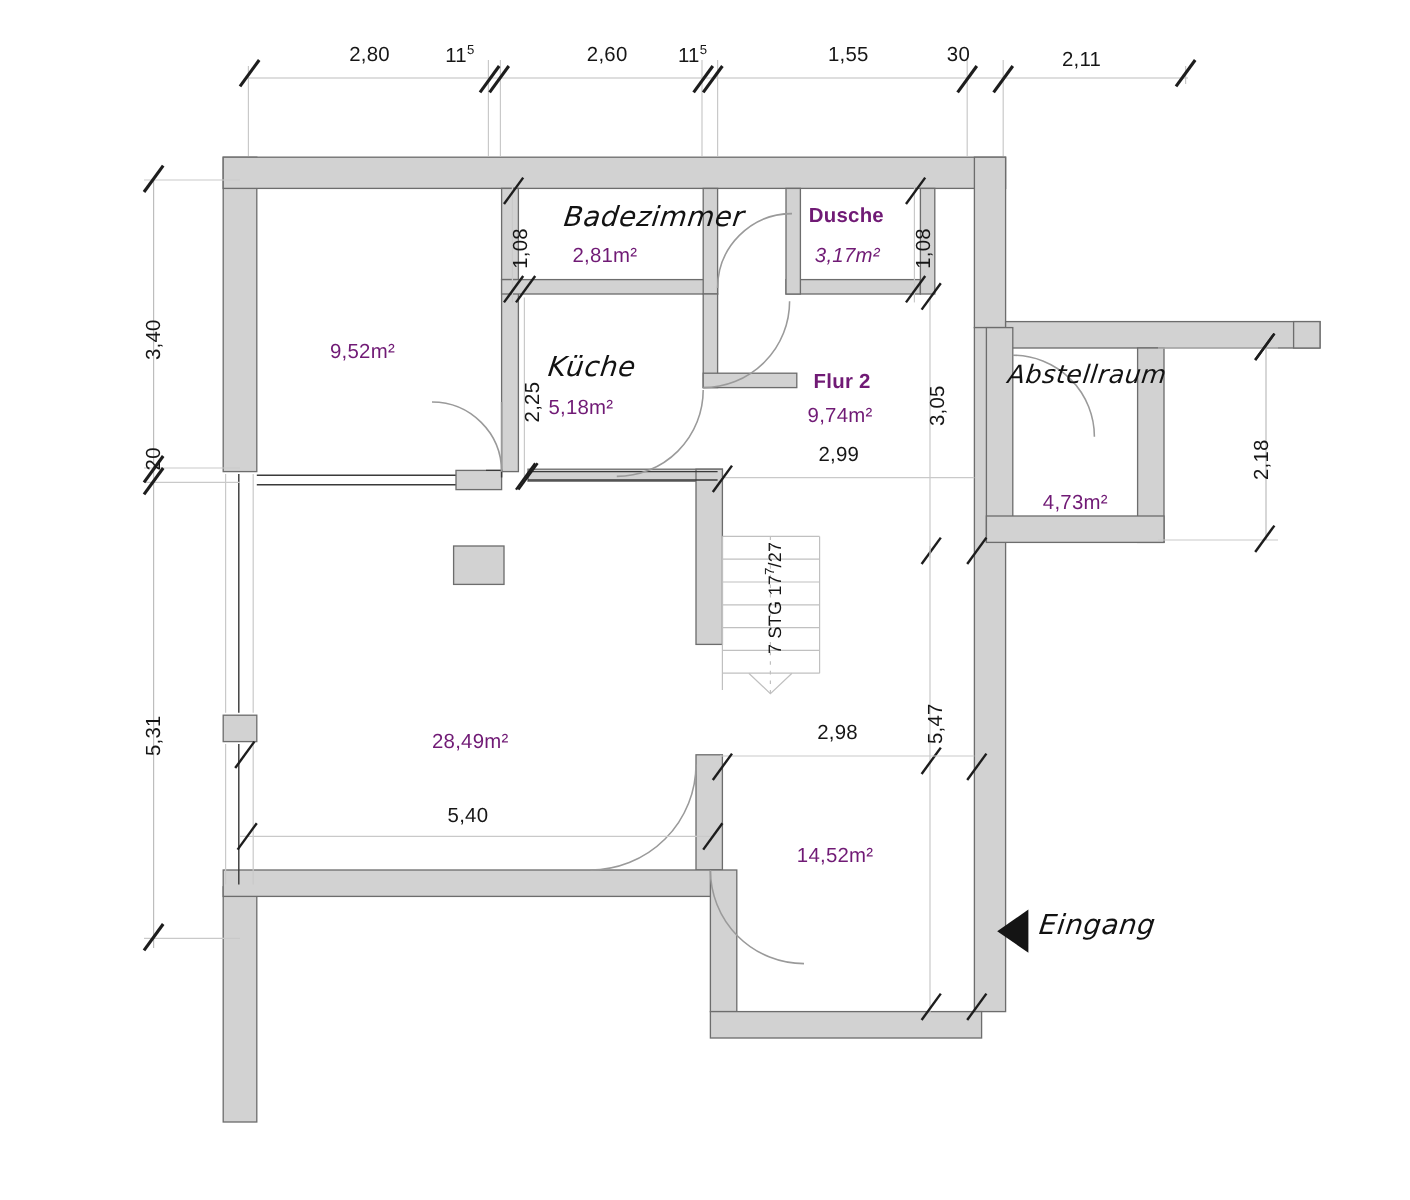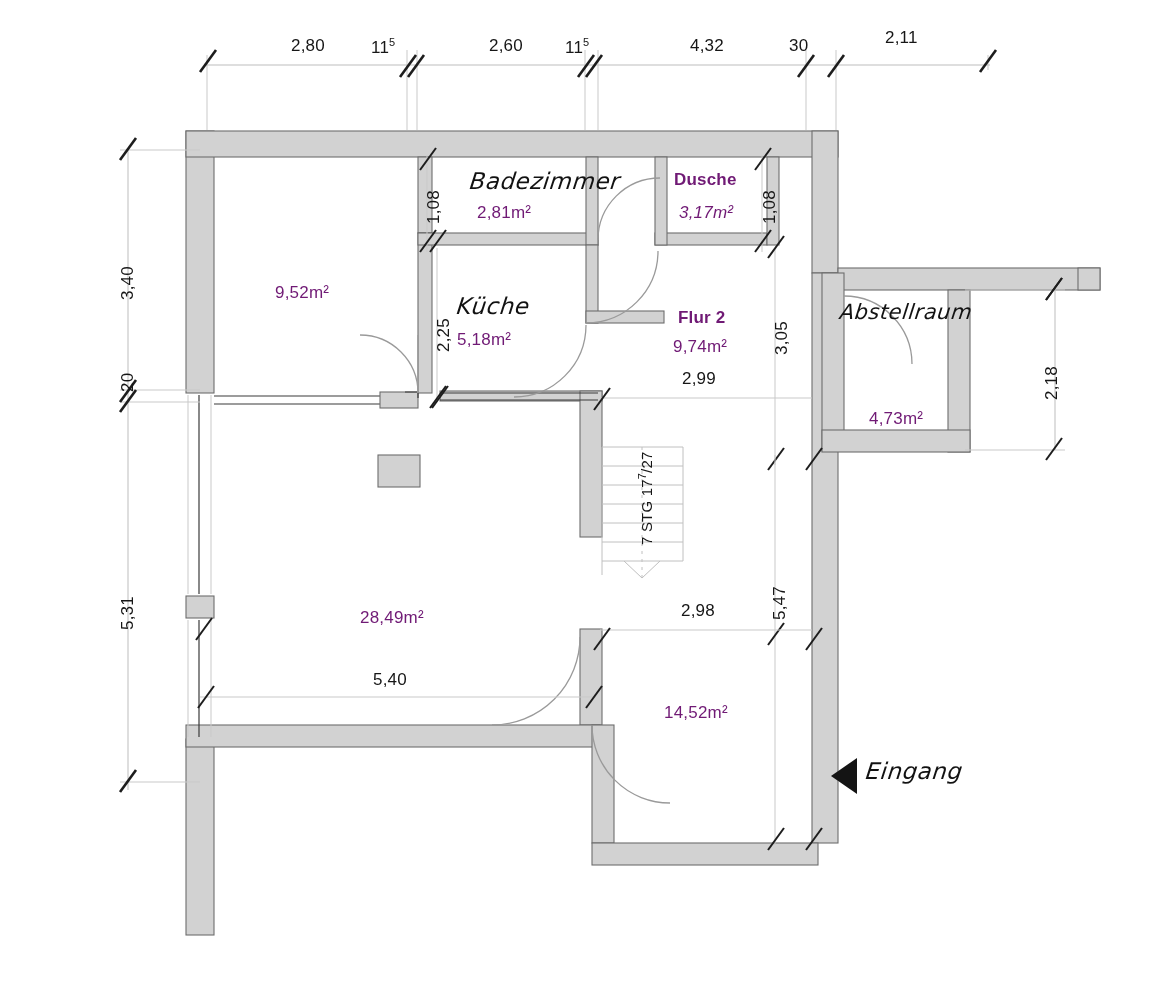--- a/index.html
+++ b/index.html
@@ -224,23 +224,23 @@
     <line class="tick2" x1="806" y1="850" x2="822" y2="828"></line>
   </g>
 
   <polygon points="857,758 857,794 831,776" fill="#141414"></polygon>
 </svg>
 
 <div class="txt dim" style="left:291px;top:36px;">2,80</div>
 <div class="txt dim" style="left:371px;top:36px;"><span>11</span><span class="sup">5</span></div>
 <div class="txt dim" style="left:489px;top:36px;">2,60</div>
 <div class="txt dim" style="left:565px;top:36px;"><span>11</span><span class="sup">5</span></div>
-<div class="txt dim" style="left:690px;top:36px;">4,32</div>
+<div class="txt dim" style="left:690px;top:36px;">1,55</div>
 <div class="txt dim" style="left:789px;top:36px;">30</div>
-<div class="txt dim" style="left:885px;top:28px;text-align:center;">2,11</div>
+<div class="txt dim" style="left:885px;top:40px;text-align:center;">2,11</div>
 
 <div class="txt dim rot" style="left:118px;top:300px;transform:rotate(-90deg);">3,40</div>
 <div class="txt dim rot" style="left:118px;top:392px;transform:rotate(-90deg);">20</div>
 <div class="txt dim rot" style="left:118px;top:630px;transform:rotate(-90deg);">5,31</div>
 
 <div class="txt dim rot" style="left:424px;top:224px;transform:rotate(-90deg);">1,08</div>
 <div class="txt dim rot" style="left:760px;top:224px;transform:rotate(-90deg);">1,08</div>
 <div class="txt dim rot" style="left:434px;top:352px;transform:rotate(-90deg);">2,25</div>
 <div class="txt dim rot" style="left:772px;top:355px;transform:rotate(-90deg);">3,05</div>
 <div class="txt dim rot" style="left:770px;top:620px;transform:rotate(-90deg);">5,47</div>

